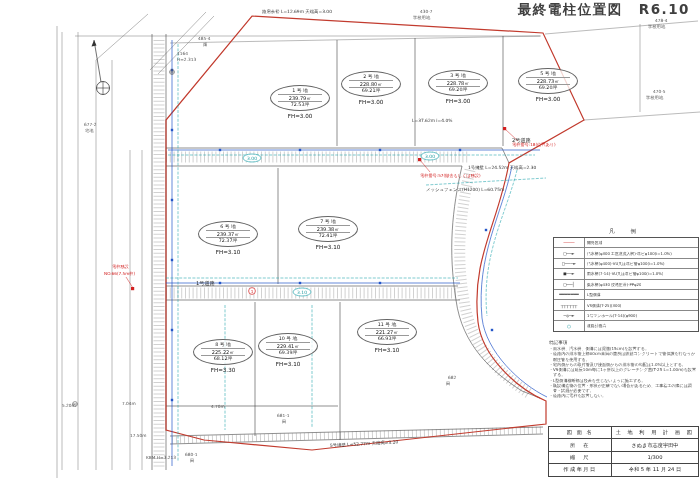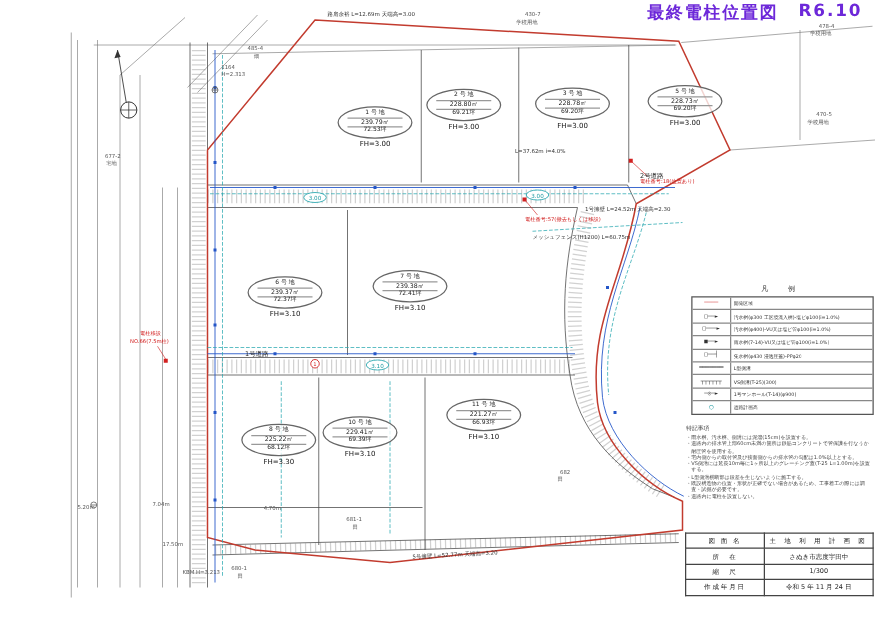--- a/index.html
+++ b/index.html
@@ -1,19 +1,19 @@
 <!DOCTYPE html>
 <html><head>
 <meta charset="utf-8">
 <style>
   html,body{margin:0;padding:0;background:#fff;}
   .sheet{position:relative;width:700px;height:494px;background:#fff;overflow:hidden;
          font-family:"DejaVu Sans",sans-serif;}
   .main-title{position:absolute;top:1px;right:10px;display:flex;gap:16px;
-              color:#6d28d9;font-size:13.5px;font-weight:bold;letter-spacing:1.5px;}
+              color:#404040;font-size:13.5px;font-weight:bold;letter-spacing:1.5px;}
   svg.plan{position:absolute;left:0;top:0;}
   svg text{font-family:"DejaVu Sans",sans-serif;}
   .t{fill:#555;font-size:4.3px;}
   .tb{fill:#333;font-size:4.4px;}
   .tr{fill:#d22020;font-size:4.2px;}
   .tt{fill:#1d9aa0;font-size:4.5px;}
   .rd{fill:#222;font-size:5.2px;}
   
   .plot{position:absolute;width:60px;text-align:center;color:#222;}
   .plot-ellipse{border:1px solid #666;border-radius:50%;padding:2px 0 2px;background:rgba(255,255,255,.78);}

